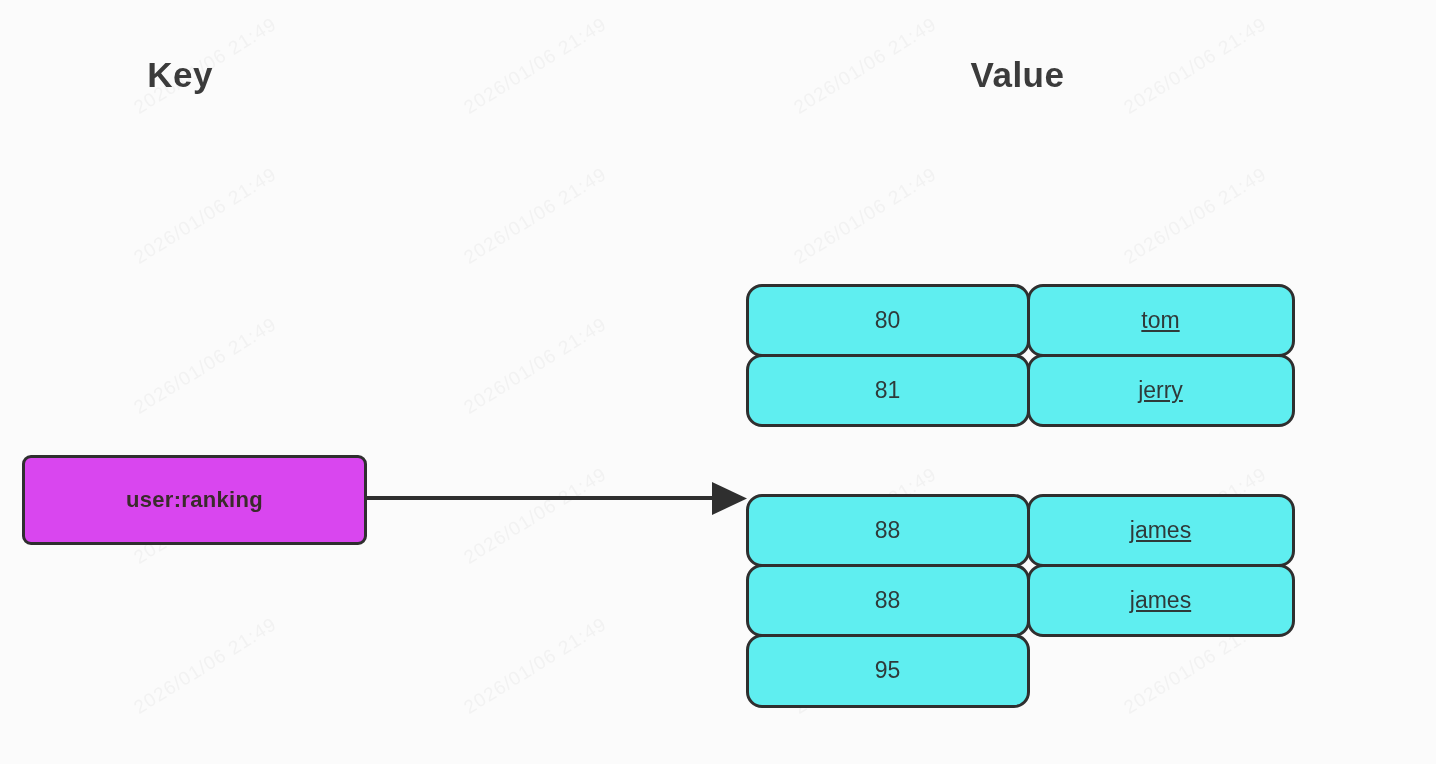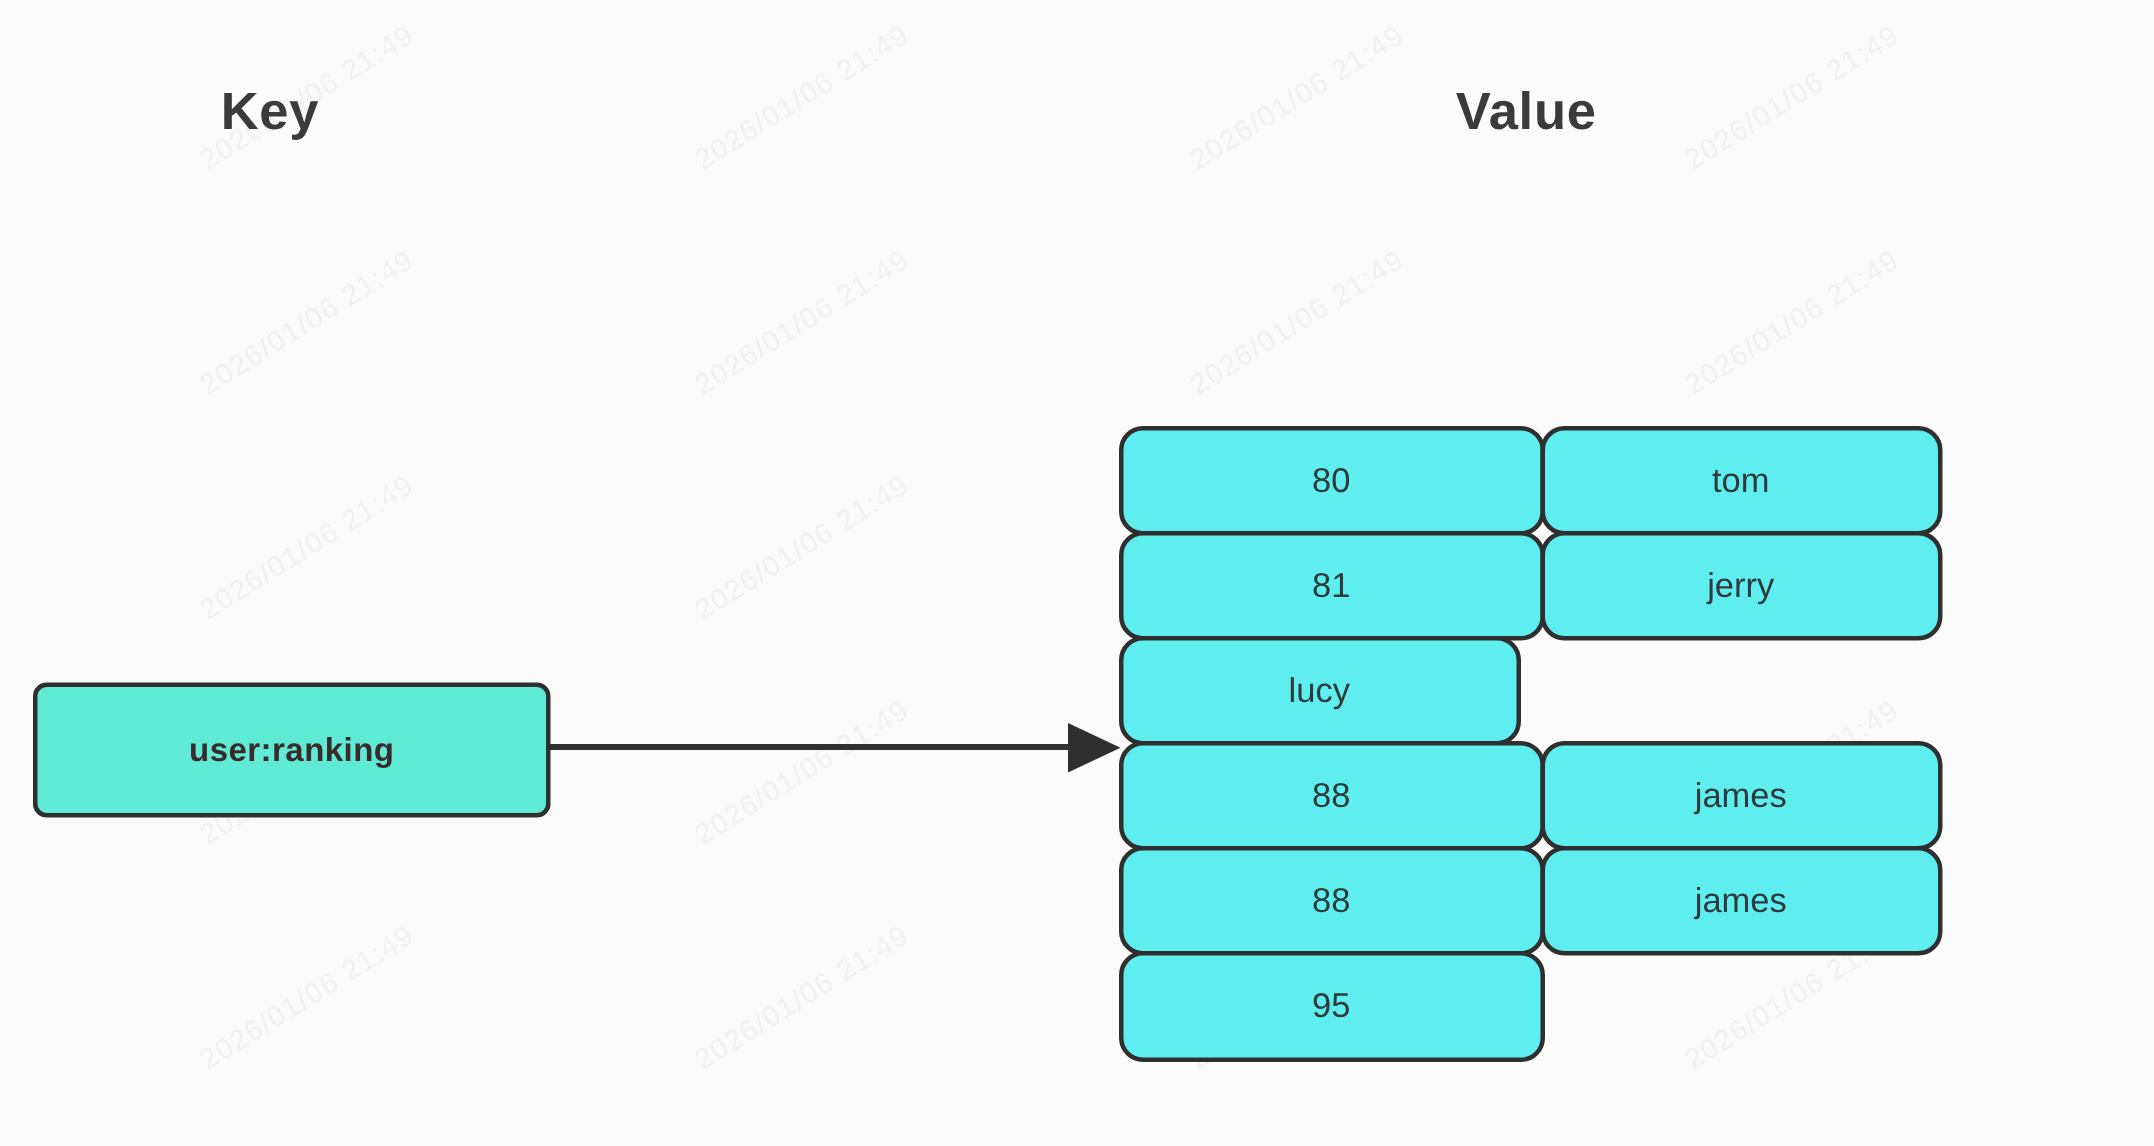--- a/index.html
+++ b/index.html
@@ -52,21 +52,21 @@
   #heading-key   { left: 0px;   top: 55px; width: 360px; text-align: center; }
   #heading-value { left: 845px; top: 55px; width: 345px; text-align: center; }
 
   
   #key-node {
     position: absolute;
     left: 22px;
     top: 455px;
     width: 345px;
     height: 90px;
-    background: #5eead4;
+    background: #d946ef;
     border: 3px solid #2f2f2f;
     border-radius: 9px;
     box-sizing: border-box;
     display: flex;
     align-items: center;
     justify-content: center;
     z-index: 3;
   }
   #key-node-label {
     font-size: 22px;
@@ -107,21 +107,21 @@
     border-radius: 16px;
     box-sizing: border-box;
     display: flex;
     align-items: center;
     justify-content: center;
     font-size: 23px;
     color: #2f3a3a;
     margin: -1.5px;
   }
   .cell-score { width: 284px; }
-  .cell-name  { width: 268px; }
+  .cell-name  { width: 268px; text-decoration: underline; }
 </style>
 </head>
 <body>
 
 <div id="stage">
 
   <div id="watermark">
       <div class="wm-row" style="left: 130px; top: 100px;">2026/01/06  21:49</div>
       <div class="wm-row" style="left: 460px; top: 100px;">2026/01/06  21:49</div>
       <div class="wm-row" style="left: 790px; top: 100px;">2026/01/06  21:49</div>
@@ -164,21 +164,20 @@
   <div id="value-table">
       <div class="value-row">
         <div class="cell cell-score">80</div>
         <div class="cell cell-name">tom</div>
       </div>
       <div class="value-row">
         <div class="cell cell-score">81</div>
         <div class="cell cell-name">jerry</div>
       </div>
       <div class="value-row">
-        <div class="cell cell-name">lucy</div>
       </div>
       <div class="value-row">
         <div class="cell cell-score">88</div>
         <div class="cell cell-name">james</div>
       </div>
       <div class="value-row">
         <div class="cell cell-score">88</div>
         <div class="cell cell-name">james</div>
       </div>
       <div class="value-row">

